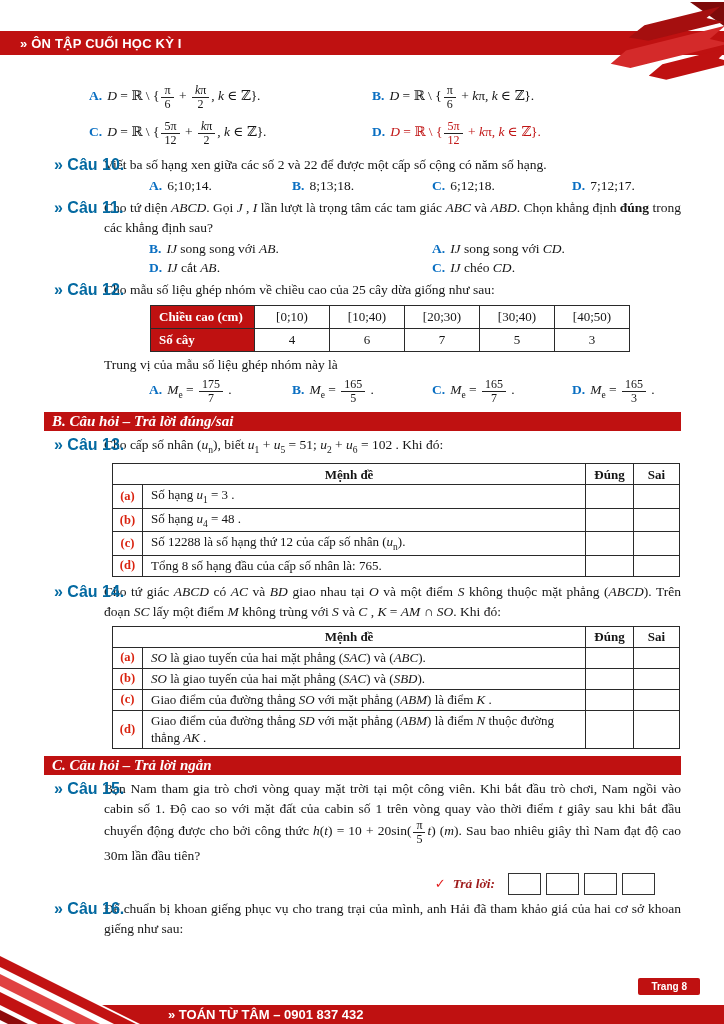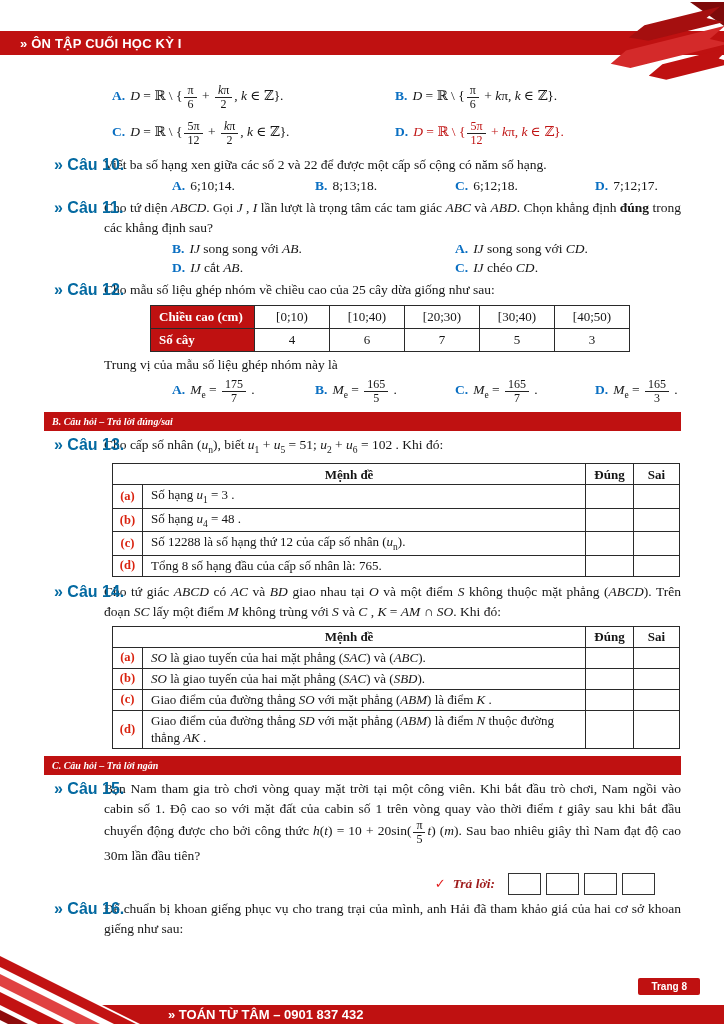--- a/index.html
+++ b/index.html
@@ -15,21 +15,21 @@
 
   
   .footer-bar{position:absolute;bottom:0;left:0;width:724px;height:19px;background:#bf1111;z-index:3;display:flex;align-items:center;}
   .brand{color:#fff;font-family:"Liberation Sans","DejaVu Sans",sans-serif;font-weight:700;font-size:13px;margin-left:168px;}
   .page-chip{position:absolute;right:24px;bottom:29px;z-index:3;background:#bf1111;color:#fff;
              font-family:"Liberation Sans","DejaVu Sans",sans-serif;font-weight:700;font-size:10px;padding:3px 13px;border-radius:2px;}
 
   .content{position:absolute;top:84px;left:44px;width:637px;z-index:1;}
 
   
-  .optgrid{display:grid;margin-left:68px;align-items:start;}
+  .optgrid{display:grid;margin-left:45px;align-items:start;}
   .og2{grid-template-columns:283px 1fr;}
   .og4{grid-template-columns:143px 140px 140px 1fr;}
   .introgrid{row-gap:9px;margin-bottom:8px;}
   .ol{color:#0a6fc2;font-weight:700;margin-right:5px;}
   .optrow{margin-top:3px;}
   .hl{color:#c01414;}
 
   
   .q{position:relative;padding-left:60px;margin-top:4px;}
   .qtag{position:absolute;left:10px;top:1px;color:#0369a1;font-weight:700;
@@ -44,21 +44,21 @@
 
   
   .tds{border-collapse:collapse;margin:4px 0 5px 8px;width:568px;font-size:13px;}
   .tds td{border:1px solid #2a2a2a;height:21px;padding:1px 8px;vertical-align:middle;line-height:1.35;}
   .tds .th{font-weight:700;text-align:center;}
   .tds .key{color:#d9230f;font-weight:700;text-align:center;width:30px;padding:1px 2px;font-size:12.5px;}
   .tds .du{width:48px;text-align:center;}
   .tds .sa{width:46px;text-align:center;}
 
   
-  .secbar{margin-top:7px;background:#bf1111;color:#fff;font-weight:700;font-style:italic;font-size:10px;
+  .secbar{margin-top:7px;background:#bf1111;color:#fff;font-weight:700;font-style:italic;font-size:15px;
           height:19px;line-height:19px;padding-left:8px;}
 
   
   .answer-row{display:flex;align-items:center;justify-content:flex-end;gap:7px;margin:7px 26px 0 0;}
   .check{color:#e31e1e;font-size:13px;font-weight:700;}
   .ans-label{color:#9e1b1b;font-weight:700;font-style:italic;}
   .boxes{display:flex;gap:5px;margin-left:6px;}
   .abox{width:33px;height:22px;border:1px solid #333;background:#fff;}
 
   

